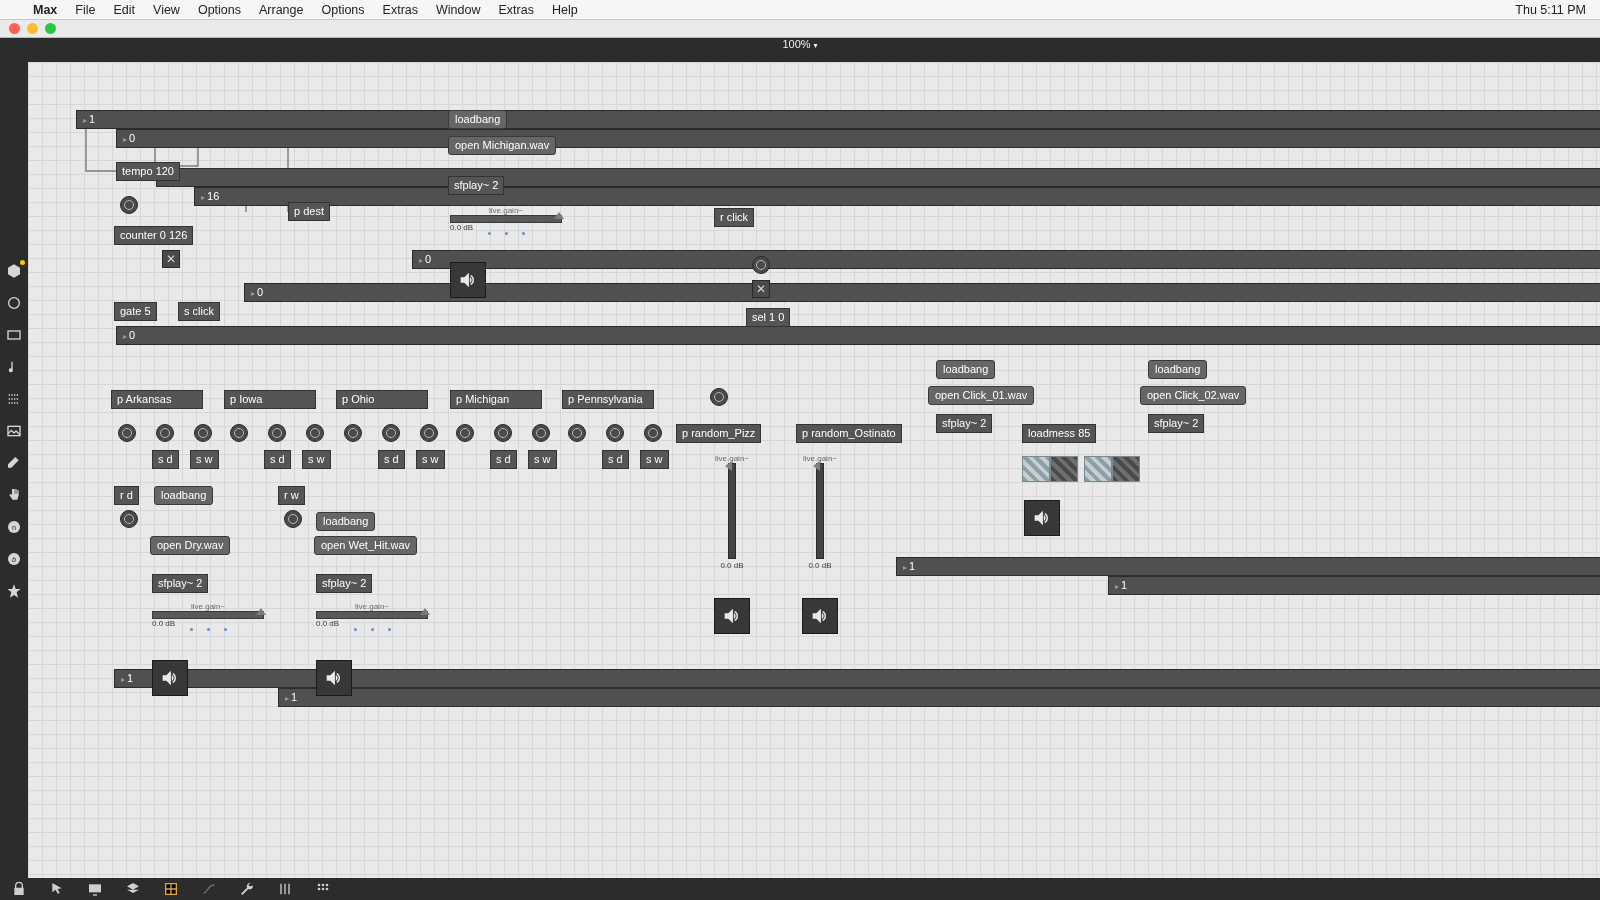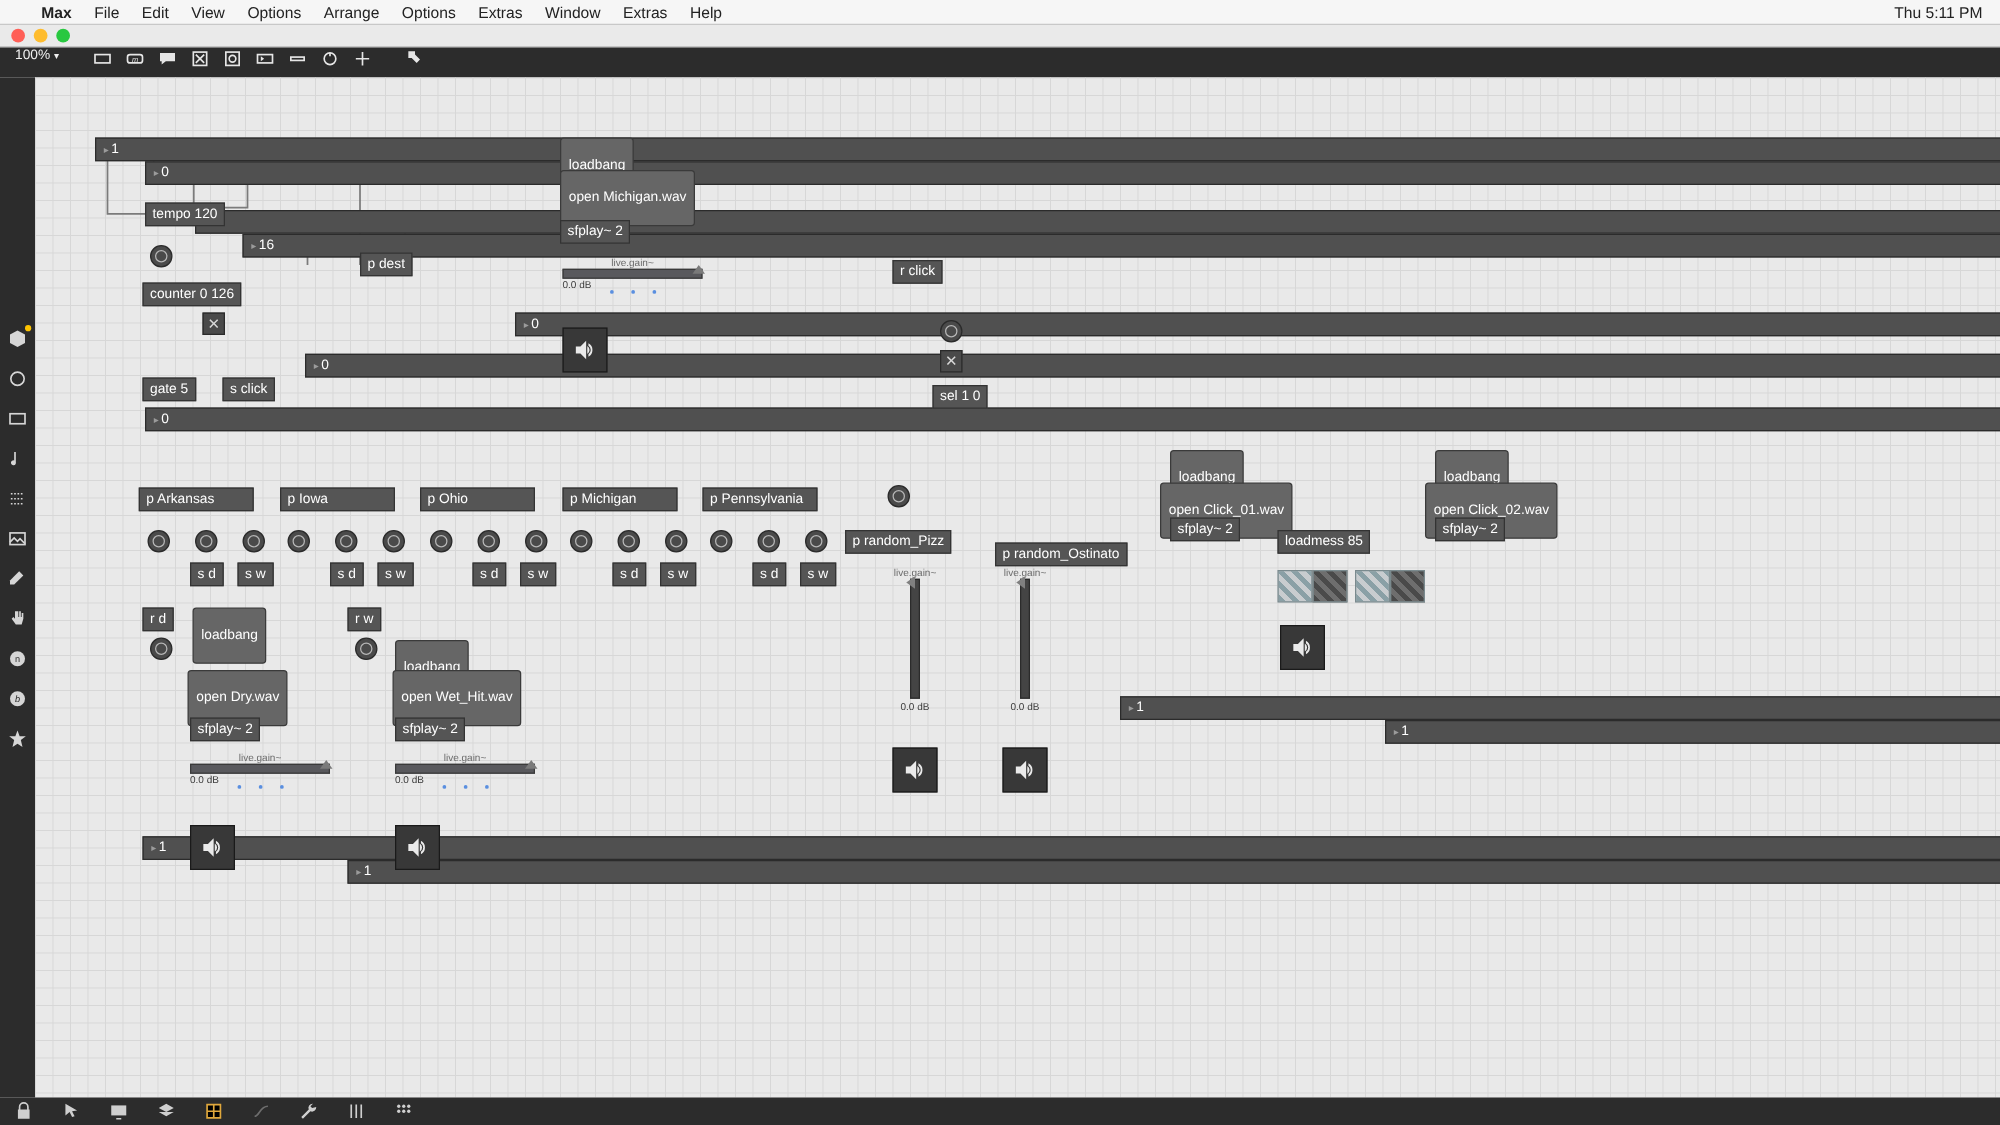--- a/index.html
+++ b/index.html
@@ -15,21 +15,21 @@
 .mac-menu .right svg { display: block; }
 
 
 .title-bar { position: absolute; top: 20px; left: 0; right: 0; height: 18px; background: #eaeaea; border-bottom: 1px solid #b8b8b8; display: flex; align-items: center; }
 .traffic { display: flex; gap: 7px; padding-left: 9px; }
 .tl-dot { width: 11px; height: 11px; border-radius: 50%; }
 .tl-red { background: #ff5f57; } .tl-yel { background: #febc2e; } .tl-grn { background: #28c840; }
 .title-bar .title { flex: 1; text-align: center; font-size: 12px; color: #6a6a6a; display: flex; align-items: center; justify-content: center; gap: 6px; }
 
 
-.top-toolbar { position: absolute; top: 38px; left: 0; right: 0; height: 24px; background: #2c2c2c; color: #ddd; display: flex; align-items: flex-start; padding: 0 6px; gap: 18px; }
+.top-toolbar { position: absolute; top: 38px; left: 0; right: 0; height: 24px; background: #2c2c2c; color: #ddd; display: flex; align-items: center; padding: 0 6px; gap: 18px; flex-direction: column; }
 .top-toolbar .zoom { font-size: 11px; color: #f0f0f0; padding: 0 6px; }
 .tb-group { display: flex; gap: 4px; }
 .tb-btn { width: 22px; height: 18px; display: flex; align-items: center; justify-content: center; color: #e6e6e6; }
 .tb-btn svg { width: 16px; height: 16px; }
 
 
 .left-bar { position: absolute; top: 62px; left: 0; bottom: 22px; width: 28px; background: #2c2c2c; display: flex; flex-direction: column; align-items: center; gap: 14px; padding-top: 200px; }
 .left-bar .lb { width: 18px; height: 18px; color: #d6d6d6; display: flex; align-items: center; justify-content: center; }
 .left-bar svg { width: 16px; height: 16px; }
 .lb.alert { position: relative; }
@@ -43,21 +43,21 @@
 
 
 .bottom-toolbar { position: absolute; bottom: 0; left: 0; right: 0; height: 22px; background: #2c2c2c; display: flex; align-items: center; gap: 20px; padding: 0 10px; }
 .bottom-toolbar .bt { width: 18px; height: 16px; color: #cfcfcf; display: flex; align-items: center; justify-content: center; }
 .bottom-toolbar svg { width: 16px; height: 16px; }
 .bt.accent { color: #e0a83c; }
 
 
 .box { position: absolute; font-size: 11px; line-height: 1; white-space: nowrap; }
 .obj  { background: #555; color: #fff; border: 1px solid #333; padding: 3px 5px 3px 5px; }
-.msg  { background: #666; color: #fff; border: 1px solid #3a3a3a; border-radius: 3px; padding: 16px 6px; }
+.msg  { background: #666; color: #fff; border: 1px solid #3a3a3a; border-radius: 3px; padding: 3px 6px; }
 .num  { background: #505050; color: #fff; border: 1px solid #2b2b2b; padding: 3px 6px; min-width: 20px; position: relative; }
 .num::before { content: "▸"; color: #9b9b9b; font-size: 8px; margin-right: 2px; }
 .menu-row { background: #6a6a6a; color: #fff; border: 1px solid #3c3c3c; padding: 2px 0; text-align: center; width: 86px; font-size: 11px; }
 .tog  { width: 18px; height: 18px; background: #4a4a4a; border: 1px solid #2a2a2a; position: absolute; }
 .tog::after { content: "✕"; color: #d8d8d8; font-size: 12px; position: absolute; inset: 0; display: flex; align-items: center; justify-content: center; }
 .btn  { width: 18px; height: 18px; background: #4a4a4a; border: 1px solid #2a2a2a; border-radius: 50%; position: absolute; }
 .btn::after { content: ""; position: absolute; inset: 3px; border: 1px solid #b7b7b7; border-radius: 50%; }
 .ezdac { width: 36px; height: 36px; background: #383838; border: 1px solid #1a1a1a; position: absolute; display: flex; align-items: center; justify-content: center; color: #eaeaea; }
 .ezdac svg { width: 22px; height: 22px; }
 .livegain { position: absolute; }
@@ -450,21 +450,21 @@
           <path fill="currentColor" d="M4 9v6h4l5 5V4L8 9H4zm12 3a4 4 0 00-2-3.4v6.8A4 4 0 0016 12zm2.5 0a6.5 6.5 0 00-3.5-5.8v2a4.6 4.6 0 010 7.6v2A6.5 6.5 0 0018.5 12z"></path>
         </svg>
     </div>
 
     <div class="box obj" style="left:686px;top:146px">r click</div>
     <div class="btn" style="left:724px;top:194px"></div>
     <div class="tog" style="left:724px;top:218px"></div>
     <div class="box obj" style="left:718px;top:246px">sel 1 0</div>
     <div class="btn" style="left:682px;top:326px"></div>
     <div class="box obj" style="left:648px;top:362px">p random_Pizz</div>
-    <div class="box obj" style="left:768px;top:372px">p random_Ostinato</div>
+    <div class="box obj" style="left:768px;top:362px">p random_Ostinato</div>
     <div class="livegain-v" style="left:692px;top:392px">
       <div class="lg-label">live.gain~</div>
       <div class="lg-track">
           <div class="lg-knob"></div>
         </div>
       <div class="lg-db">0.0 dB</div>
     </div>
     <div class="livegain-v" style="left:780px;top:392px">
       <div class="lg-label">live.gain~</div>
       <div class="lg-track">

